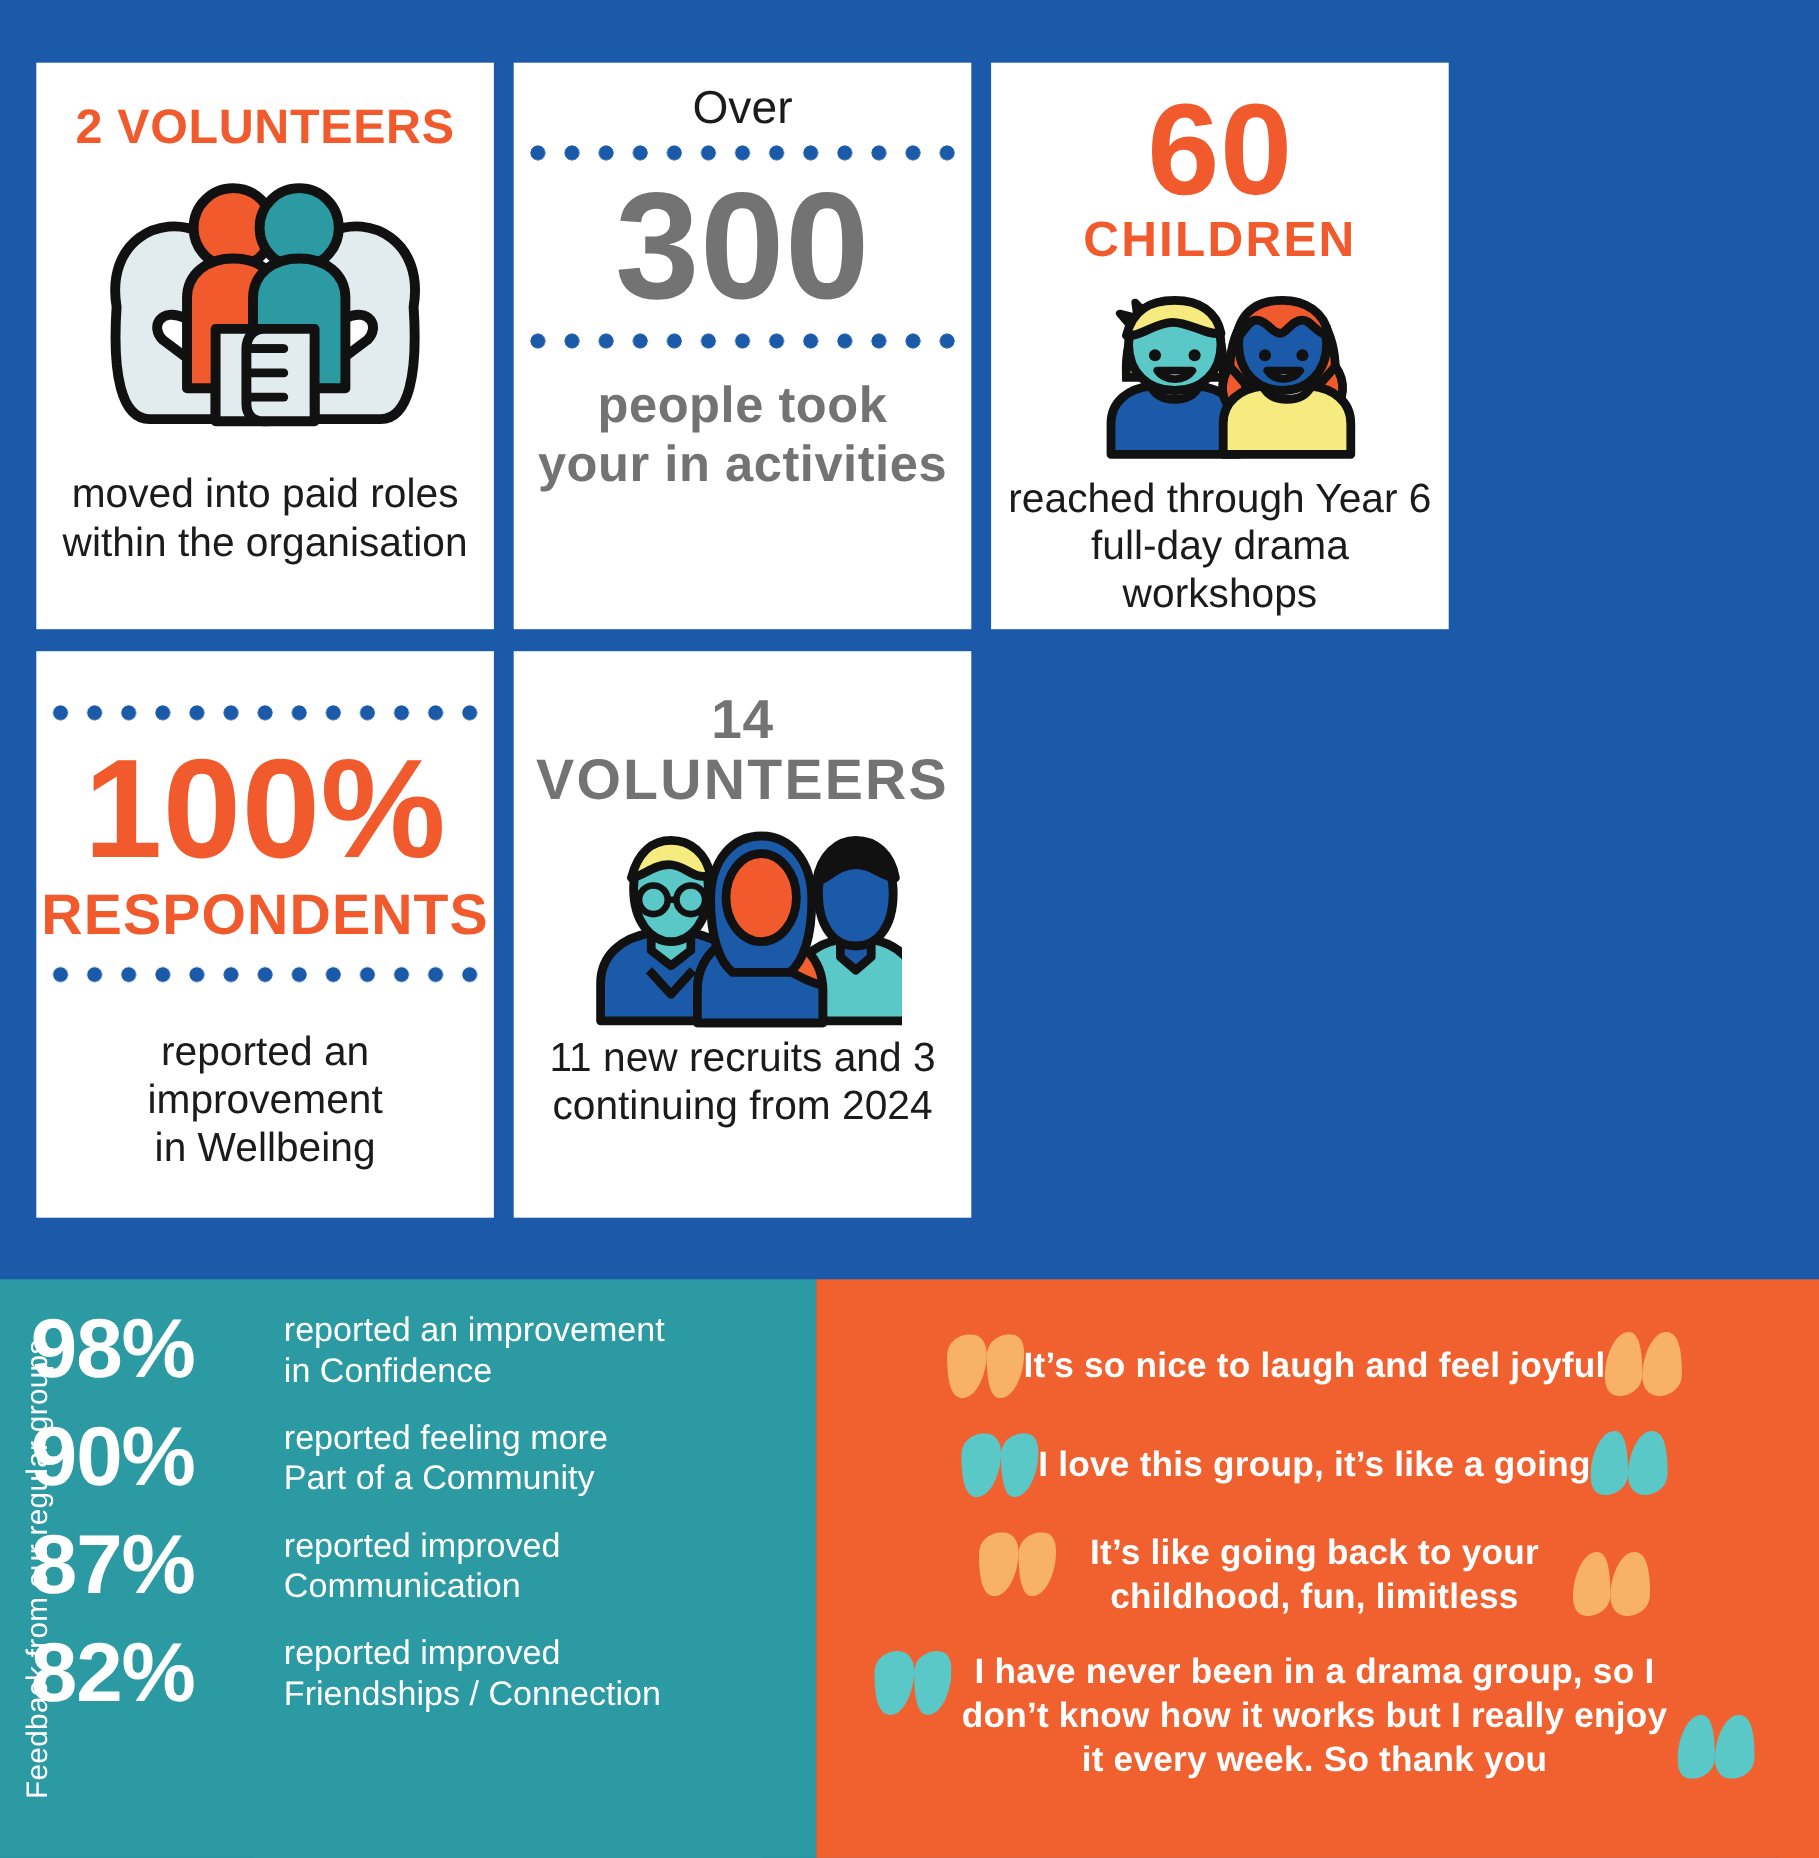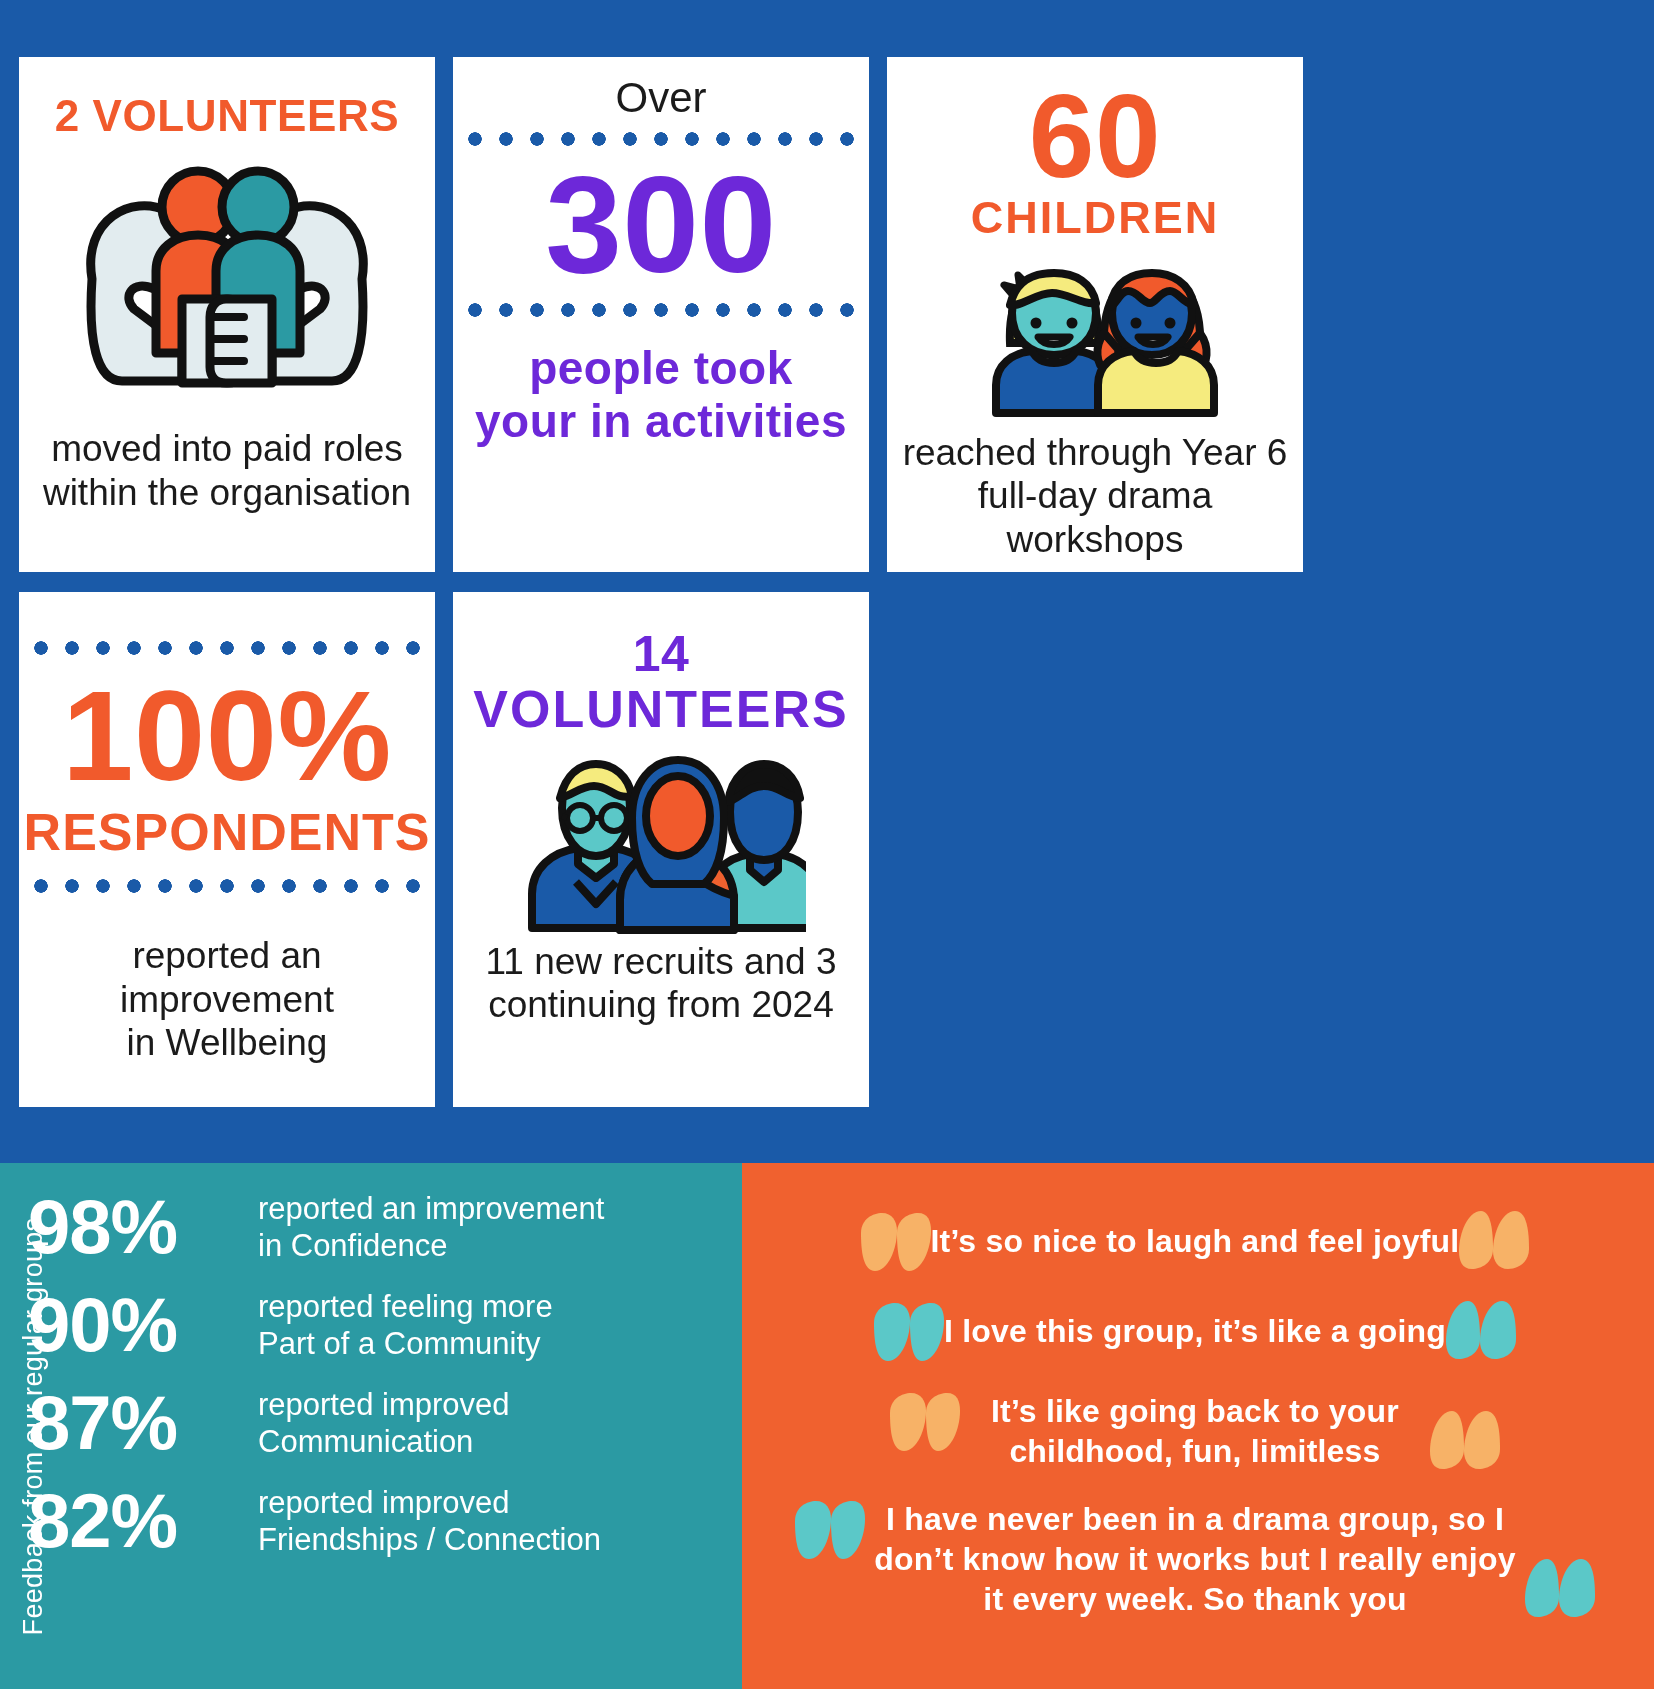--- a/index.html
+++ b/index.html
@@ -11,41 +11,41 @@
   }
   #page {
     position: relative;
     width: 1654px; height: 1689px;
     background: #1a5aa8;
   }
 
   
   .grid {
     position: absolute;
-    left: 19px; top: 57px;
+    left: 33px; top: 57px;
     width: 1284px; height: 1050px;
     display: grid;
     grid-template-columns: repeat(3, 1fr);
     grid-template-rows: repeat(2, 1fr);
     gap: 20px 18px;
   }
   .card {
     background: #ffffff;
     position: relative;
     display: flex;
     flex-direction: column;
     align-items: center;
     justify-content: flex-start;
     padding: 18px 14px 8px 14px;
     overflow: hidden;
   }
 
   
   .hd-orange { color: #f15a2c; font-weight: bold; letter-spacing: .5px; }
-  .hd-teal   { color: #6d28d9; font-weight: bold; letter-spacing: .5px; }
+  .hd-teal   { color: #737373; font-weight: bold; letter-spacing: .5px; }
   .hd-blue   { color: #1a5aa8; font-weight: bold; letter-spacing: .5px; }
 
   .big-num { font-size: 112px; line-height: .98; }
   .big-num-xl { font-size: 122px; line-height: .98; }
   .sub-cap { font-size: 45px; line-height: 1.02; letter-spacing: 2px; }
 
   .small-head { font-size: 38px; line-height: 1.05; letter-spacing: .6px; }
 
   .caption {
     color: #1b1b1b;

